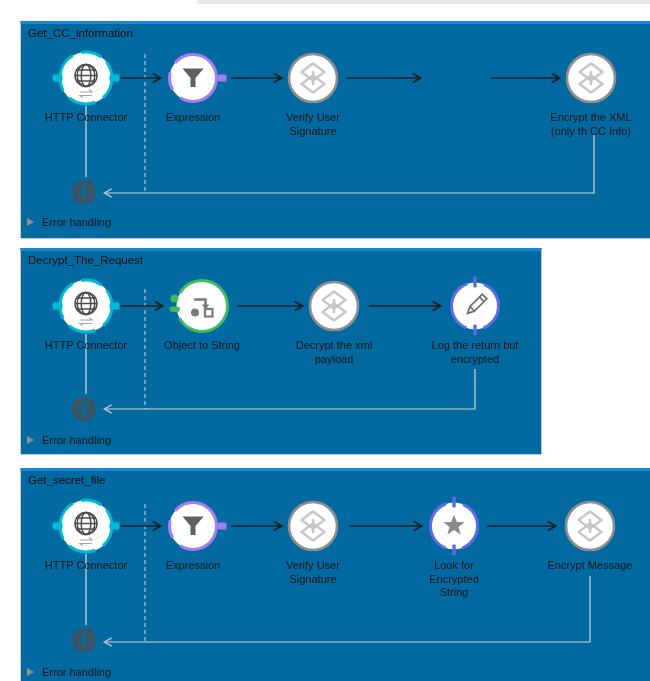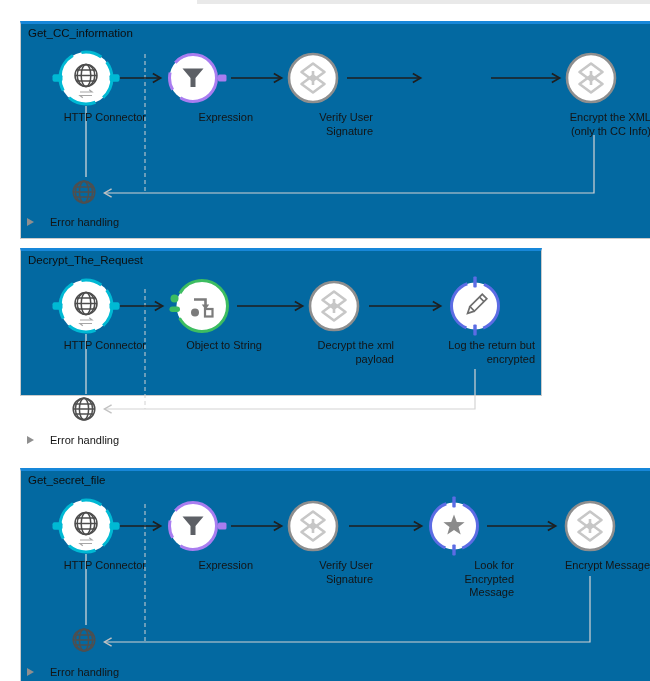--- a/index.html
+++ b/index.html
@@ -7,30 +7,30 @@
   body {
     width:650px; height:681px; position:relative; overflow:hidden;
     background:#ffffff; font-family:"Liberation Sans", sans-serif;
   }
   .top-strip { position:absolute; top:0; left:197px; width:453px; height:4px; background:#e9e9e9; }
   .flow {
     position:absolute; left:20px; background:#0369a1;
     border:1px solid #cbcbcb; border-top:3px solid #1787d9;margin-top:16px;
   }
   #flow-1 { top:5px;   width:643px; height:218px; }
-  #flow-2 { top:232px; width:522px; height:148px; }
+  #flow-2 { top:232px; width:522px; height:207px; }
   #flow-3 { top:452px; width:643px; height:255px; }
   .flow-inner { position:relative; width:100%; height:100%; }
   .flow-title { position:absolute; top:3px; left:7px; font-size:11.5px; color:#0d0d0d; }
   .bg { position:absolute; top:0; left:0; }
-  .node { position:absolute; width:120px; text-align:right; }
+  .node { position:absolute; width:120px; text-align:center; }
   .node svg.ring { display:block; margin:0 auto; }
   .node-label { font-size:11px; line-height:13.5px; color:#141414; white-space:pre-line; margin-top:-1px; }
   .globe-sm { position:absolute; }
-  .error-row { position:absolute; left:6px; display:flex; align-items:center; gap:16px; }
+  .error-row { position:absolute; left:6px; display:flex; align-items:center; gap:8px; }
   .tri { width:0; height:0; border-left:7px solid #8f8f8f; border-top:4.5px solid transparent; border-bottom:4.5px solid transparent; }
   .error-label { font-size:11px; color:#141414; }
 </style>
 </head>
 <body>
 
 <svg width="0" height="0" style="position:absolute">
   <defs>
     <marker id="ah-black" markerWidth="10" markerHeight="10" refX="6.5" refY="4.5" orient="auto">
       <path d="M1 1 L7 4.5 L1 8" fill="none" stroke="#1f1f1f" stroke-width="1.3"></path>
@@ -283,21 +283,21 @@
 
   <div class="node" style="left:373px; top:21px">
     <svg class="ring" width="68" height="68" viewBox="0 0 68 68">
       <circle cx="34" cy="34" r="23.5" fill="#fff" stroke-width="3" stroke-dasharray="56.8 17" stroke-dashoffset="28.4" stroke="#5c6ce4"></circle>
       <rect x="32.3" y="4.5" width="3.4" height="11" rx="1" fill="#5c6ce4"></rect>
       <rect x="32.3" y="52.5" width="3.4" height="11" rx="1" fill="#5c6ce4"></rect>
       <polygon fill="#8a8a8a" points="34,22.5 36.8,30 44.6,30.2 38.5,34.9 40.7,42.4 34,38 27.3,42.4 29.5,34.9 23.4,30.2 31.2,30"></polygon>
     </svg>
     <div class="node-label">Look for
 Encrypted
-Message</div>
+String</div>
   </div>
 
   <div class="node" style="left:509px; top:21px">
     <svg class="ring" width="68" height="68" viewBox="0 0 68 68">
       <circle cx="34" cy="34" r="24" fill="#fff" stroke-width="2.6" stroke="#8e8e8e"></circle>
       <g stroke="#c7c7c7" stroke-width="2.6" fill="none" stroke-linejoin="round">
         <path d="M34 19.5 L45.5 28 L34 36.5 L22.5 28 Z"></path>
         <path d="M34 31.5 L45.5 40 L34 48.5 L22.5 40 Z"></path>
         <line x1="34" y1="27" x2="34" y2="41"></line>
       </g>

